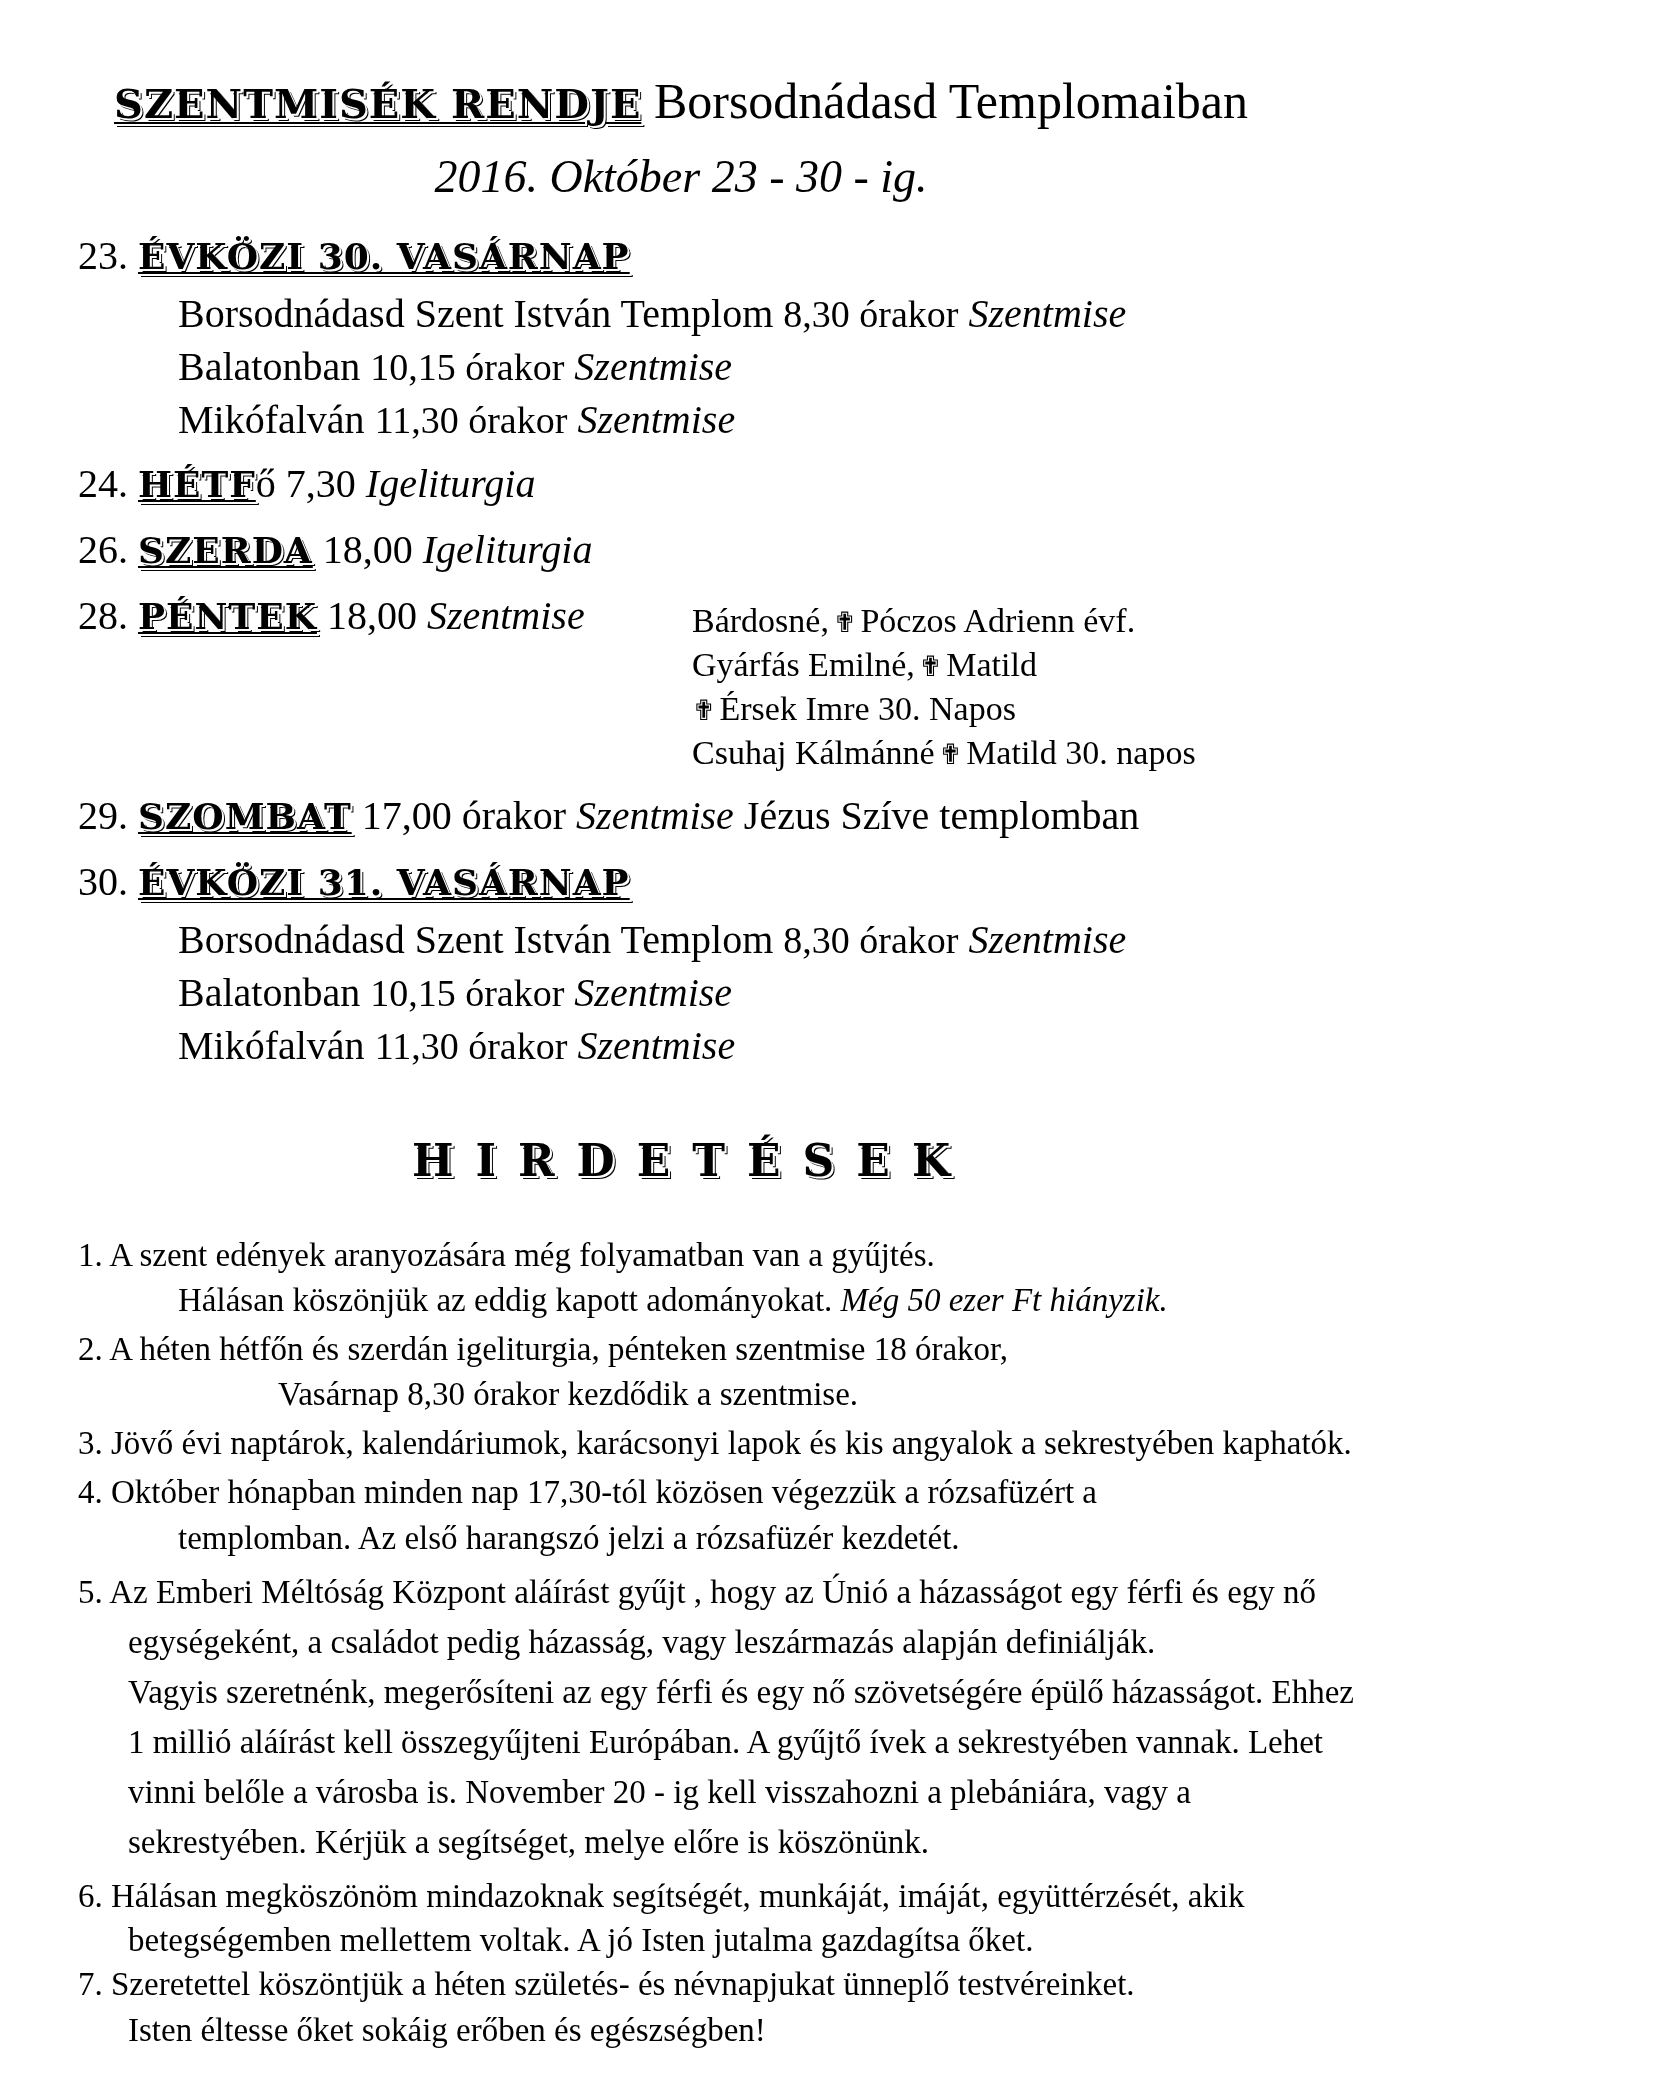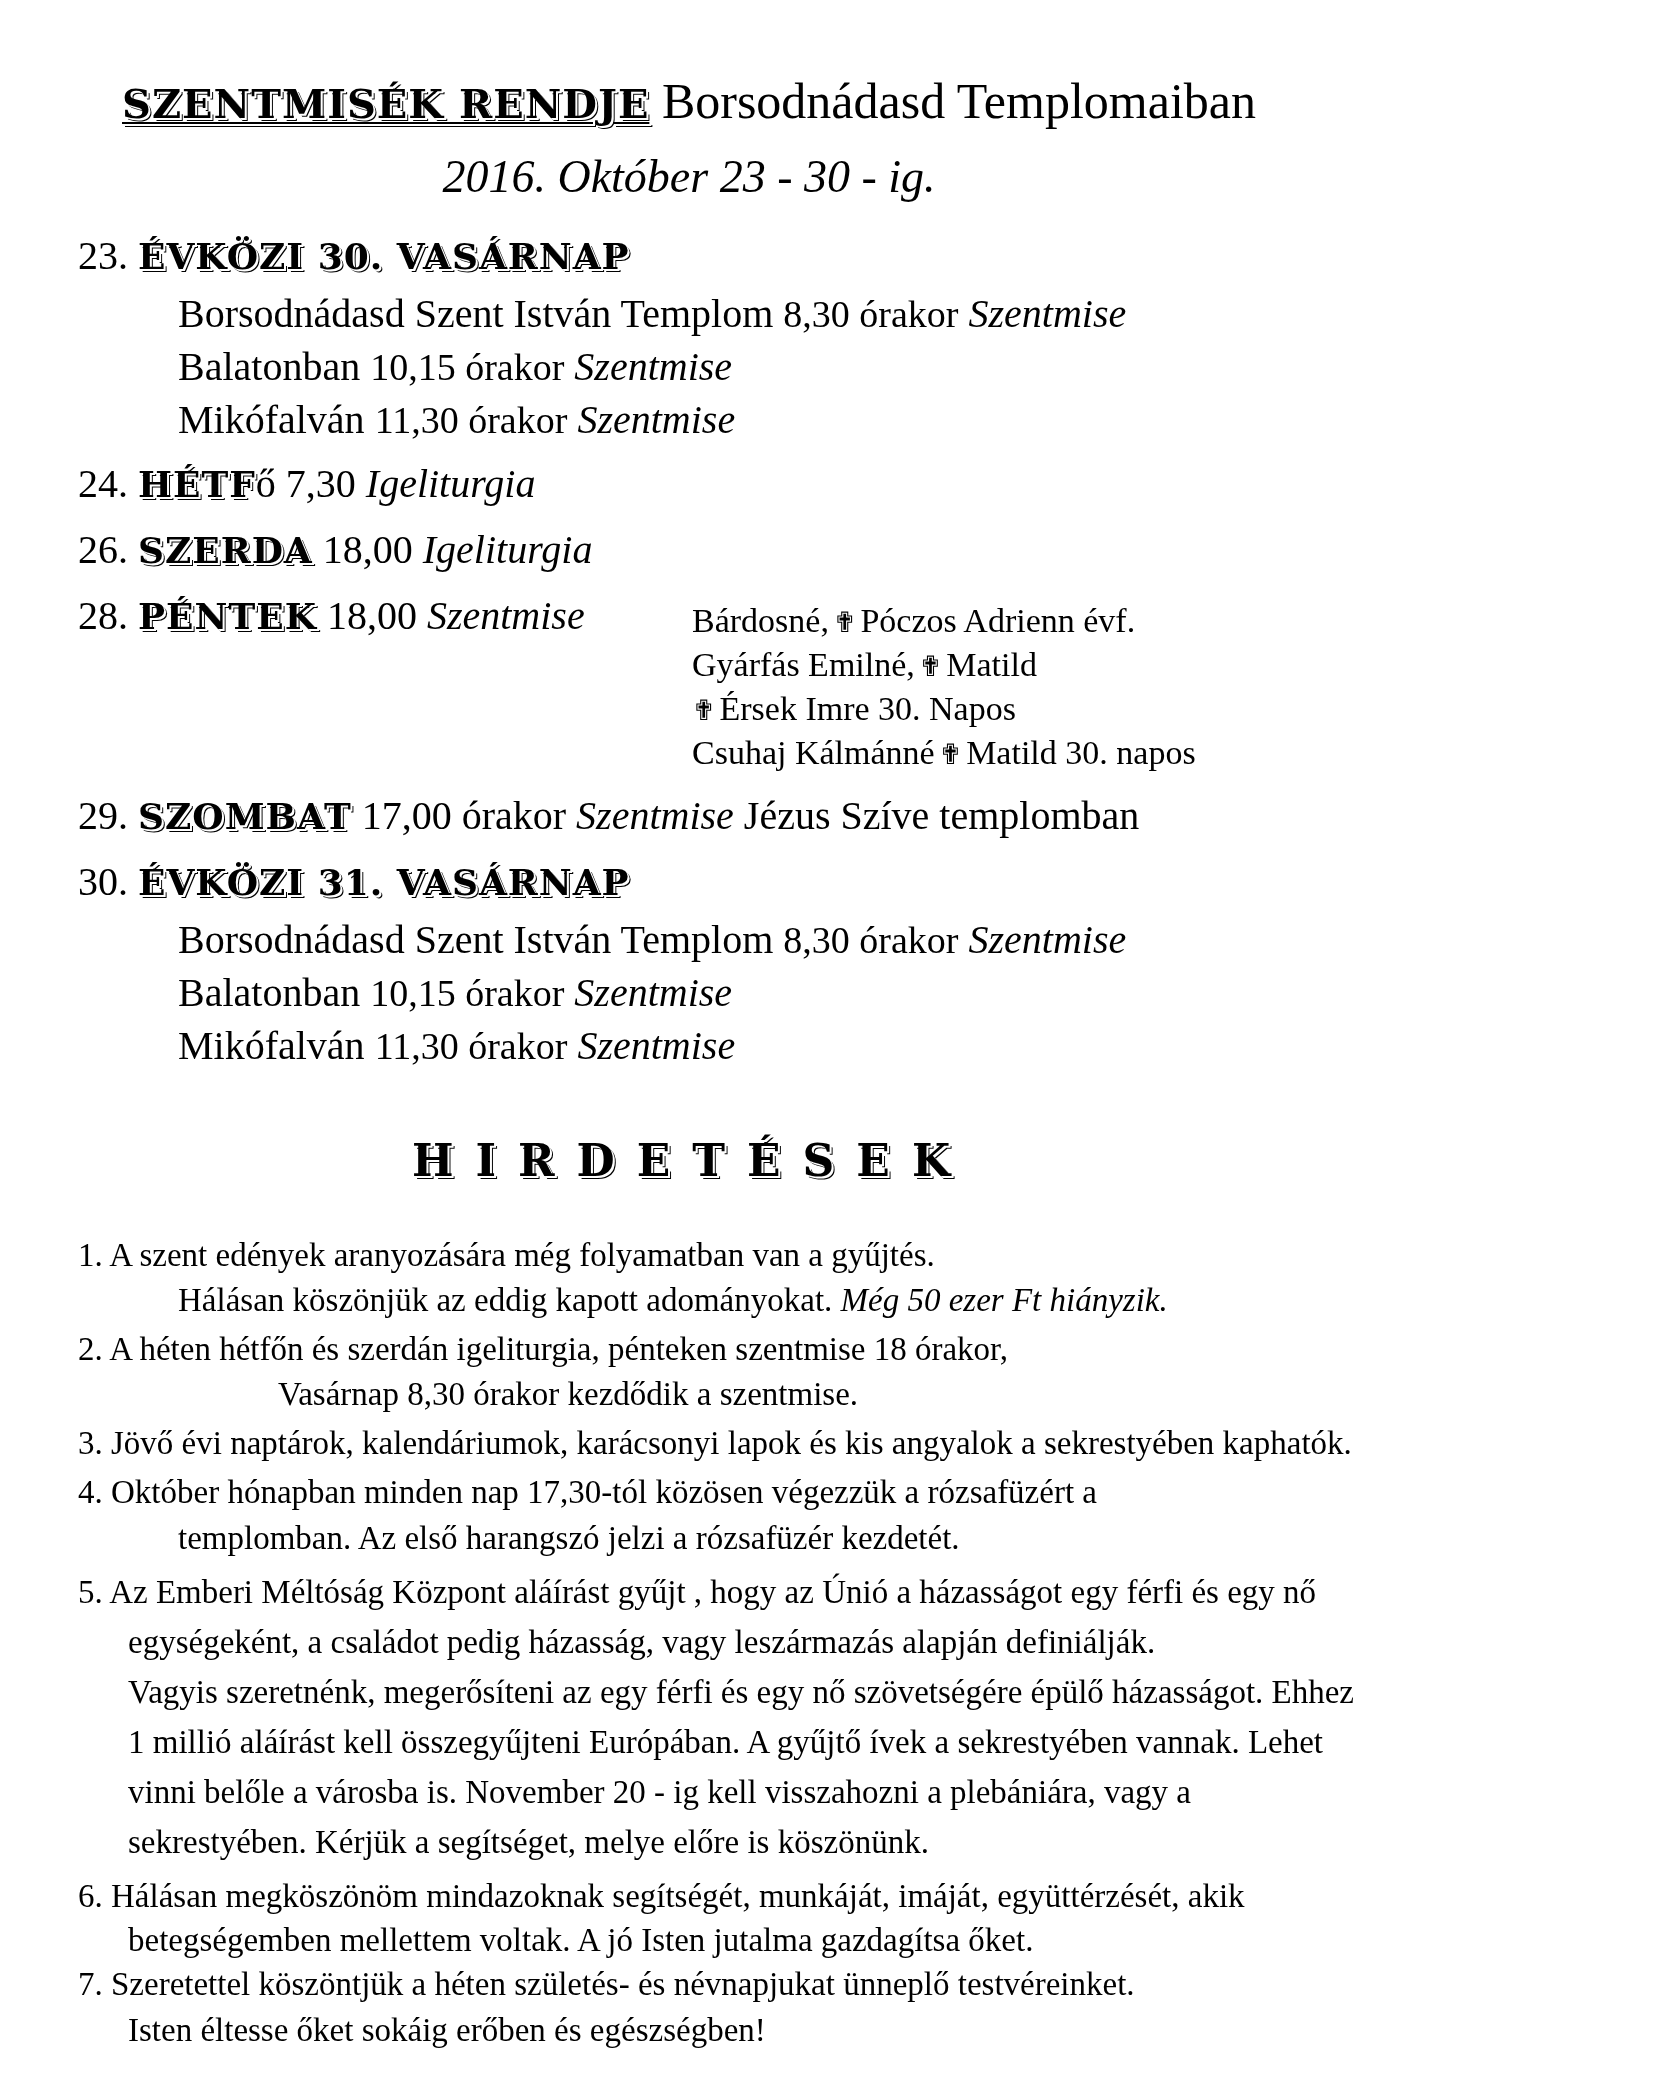--- a/index.html
+++ b/index.html
@@ -5,26 +5,26 @@
   html, body { margin: 0; padding: 0; background: #ffffff; }
   body {
     width: 1654px; height: 2087px; position: relative; overflow: hidden;
     color: #000; font-family: "Liberation Serif", serif;
   }
   .abs { position: absolute; white-space: nowrap; }
   .deco {
     font-family: "DejaVu Serif", serif; font-weight: bold; letter-spacing: 1px;
     text-shadow: 2px 2px 0 #fff, 3px 3px 0 #000;
   }
-  .title-line { left: 16px; width: 1346px; text-align: center; }
+  .title-line { left: 8px; width: 1346px; text-align: center; }
   .title1 { top: 72px; font-size: 50px; }
   .title1 .deco { font-size: 40px; text-decoration: underline; text-decoration-thickness: 2px; text-underline-offset: 4px; }
   .title2 { top: 150px; font-size: 46px; font-style: italic; }
   .day { left: 78px; font-size: 40px; }
-  .day .deco { font-size: 36px; text-decoration-thickness: 2px; text-underline-offset: 3px; text-align: right; }
+  .day .deco { font-size: 36px; text-decoration: underline; text-decoration-thickness: 2px; text-underline-offset: 3px; text-align: right; }
   .sub { left: 178px; font-size: 40px; }
   .sans { font-family: Liberation Serif, serif; font-size: 38px; }
   .it { font-style: italic; }
   .note { left: 692px; font-size: 34px; }
   .cross { font-size: 28px; padding: 0 4px; }
   .hird { left: 0; width: 1384px; text-align: center; top: 1135px; font-size: 44px; letter-spacing: 22px; }
   .ann { font-size: 33px; }
   .l0 { left: 78px; }
   .l1 { left: 128px; }
   .l1b { left: 178px; }

